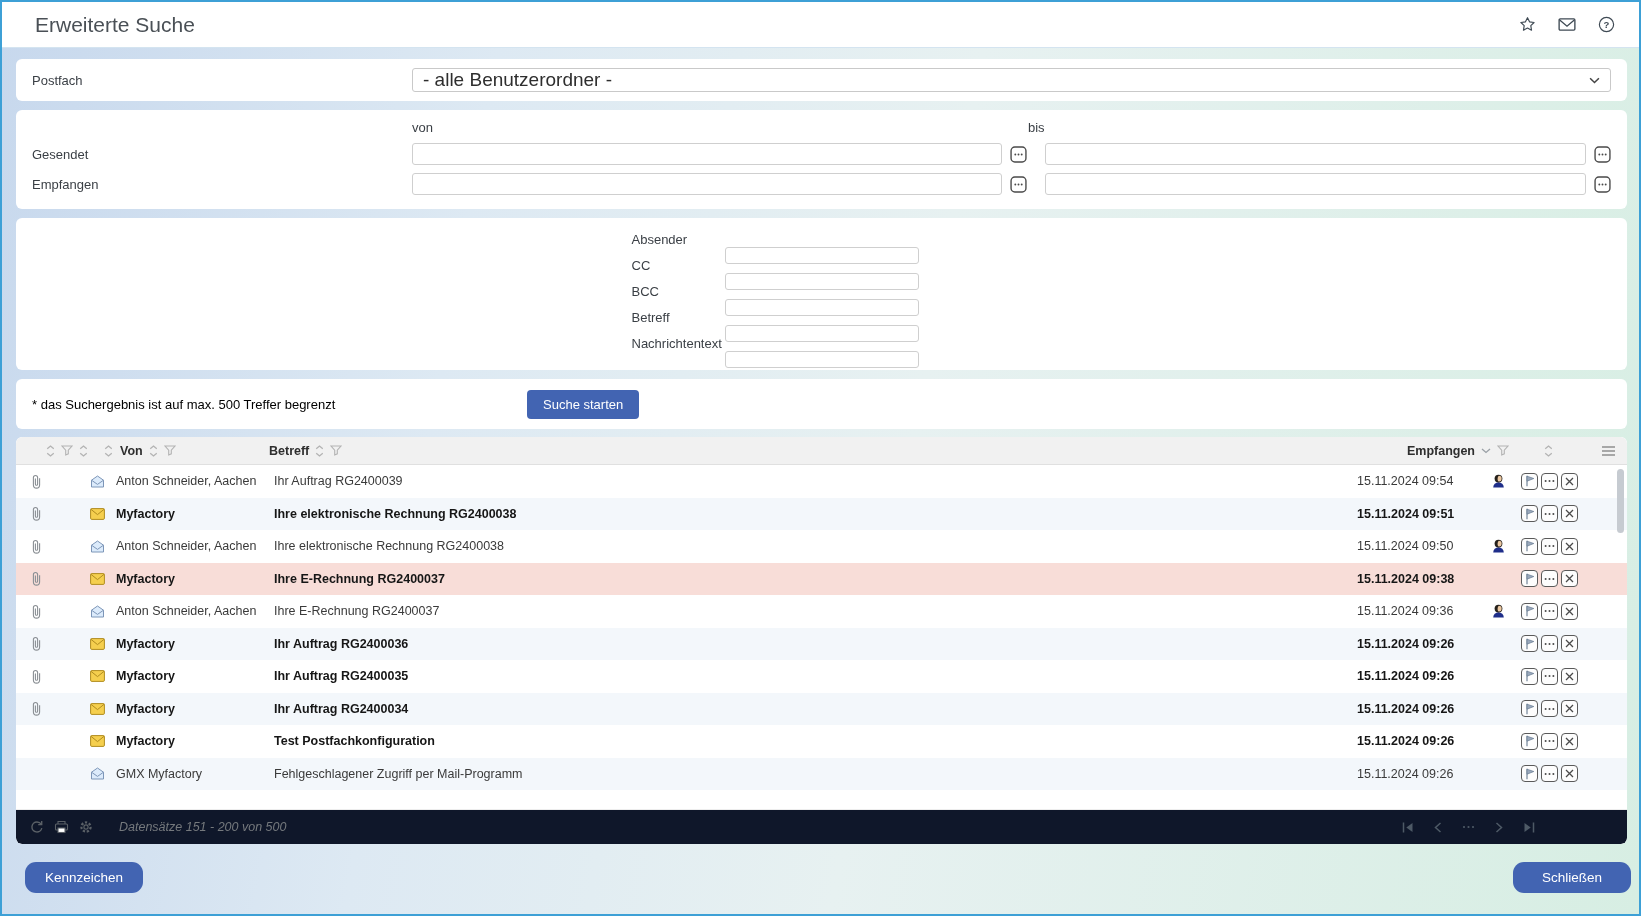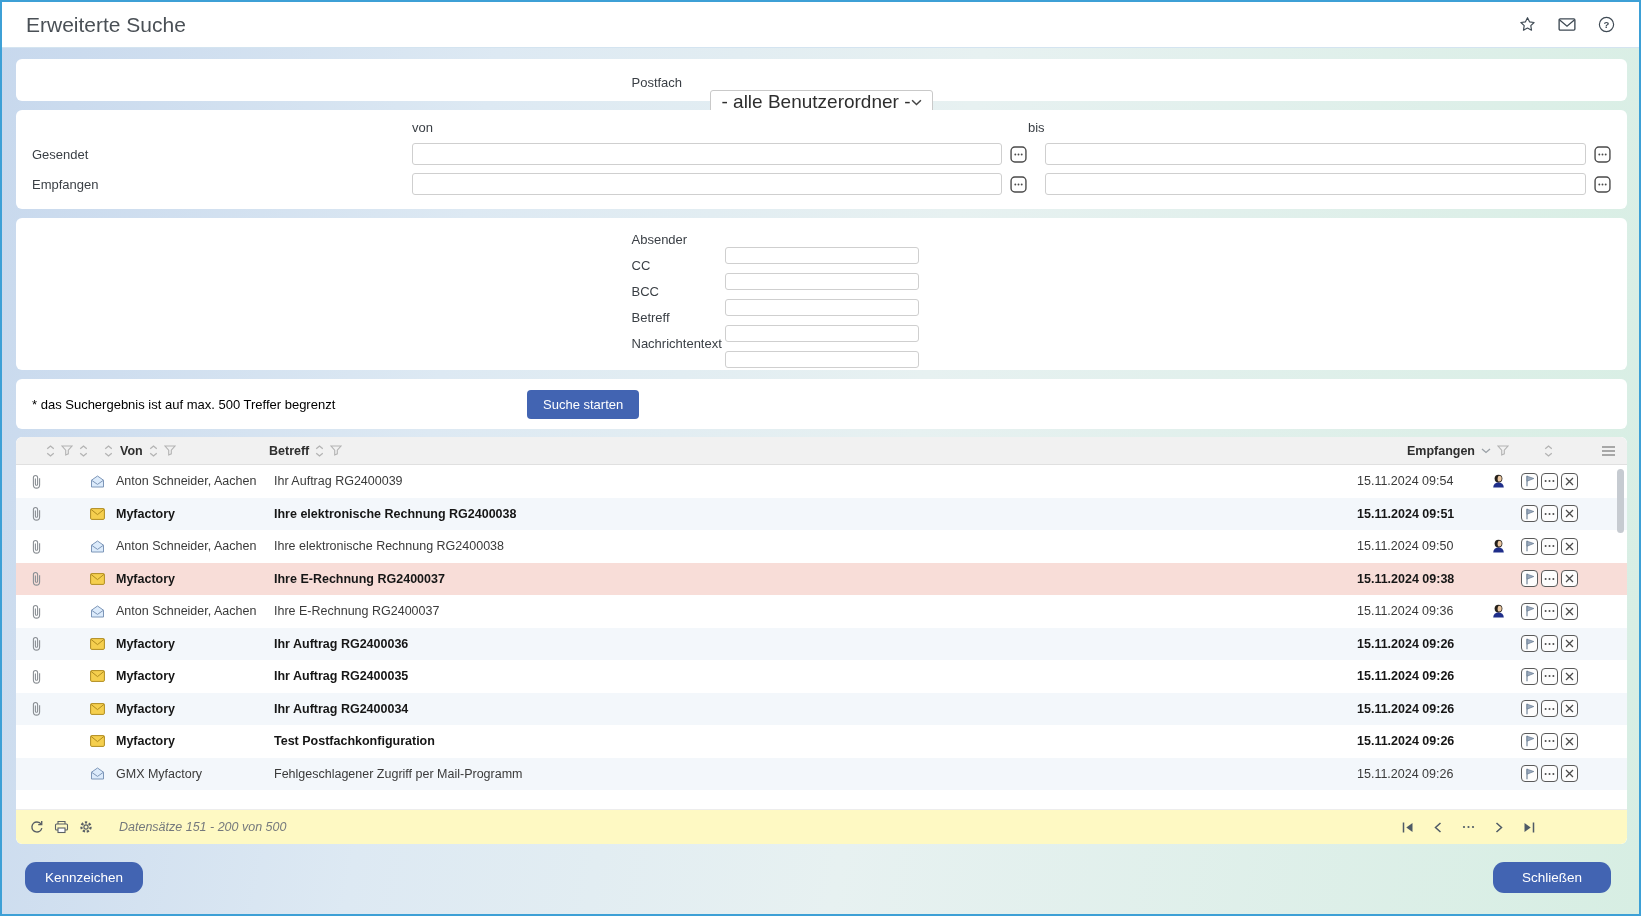--- a/index.html
+++ b/index.html
@@ -4,30 +4,30 @@
 <style>
   * { box-sizing: border-box; margin: 0; padding: 0; }
   html,body { width:1641px; height:916px; }
   body { font-family:"Liberation Sans", sans-serif; }
 
   .page { width:1641px; height:916px; border:2px solid #3da0d6; display:flex; flex-direction:column;
           background:linear-gradient(100deg,#c7d8ed 0%,#dde9f3 28%,#e7f1f1 55%,#d7eee3 100%); }
 
   
   .titlebar { height:46px; flex:none; background:#fff; display:flex; align-items:center;
-              padding:0 24px 0 24px; border-bottom:1px solid #d4e4f0; }
+              padding:0 24px 0 33px; border-bottom:1px solid #d4e4f0; }
   .title { font-size:21px; color:#4a5056; }
   .titlebar-icons { margin-left:auto; display:flex; align-items:center; gap:22px; }
   .tb-icon { cursor:pointer; display:flex; }
 
   
   .content { flex:1; min-height:0; padding:11px 12px 0 14px; display:flex; flex-direction:column; }
   .panel { background:#fff; border-radius:6px; flex:none; }
 
-  .panel-postfach { height:42px; margin-bottom:9px; display:flex; align-items:center; padding:16px 16px;flex-direction:column; }
+  .panel-postfach { height:42px; margin-bottom:9px; display:flex; align-items:center; padding:16px 16px; }
   .form-label { width:380px; flex:none; font-size:13px; color:#3a3f45; }
   .selectbox { flex:1; height:24px; border:1px solid #c9c9c9; border-radius:3px; background:#fff;
                display:flex; align-items:center; justify-content:space-between; padding:0 10px;
                font-size:19px; color:#2e2e2e; cursor:pointer; }
 
   .panel-dates { margin-bottom:9px; padding:10px 16px 14px; }
   .range-header { display:flex; font-size:13px; color:#3a3f45; }
   .rh-spacer { width:380px; flex:none; }
   .rh-von { width:616px; flex:none; }
   .date-row { display:flex; align-items:center; margin-top:8px; }
@@ -74,29 +74,29 @@
   .c-subj { flex:1; margin-left:8px; white-space:nowrap; overflow:hidden; }
   .c-date { width:118px; flex:none; text-align:left; }
   .c-avatar { width:46px; flex:none; display:flex; justify-content:center; }
   .c-actions { width:66px; flex:none; display:flex; gap:3px; margin-right:40px; }
   .rowbtn { width:17px; height:17px; border:1.4px solid #5a5a5a; border-radius:4px; background:#fdfdfd;
             display:flex; align-items:center; justify-content:center; padding:0; cursor:pointer; }
 
   .vscroll-thumb { position:absolute; right:3px; top:32px; width:7px; height:64px; border-radius:4px;
                    background:#c6cbd1; cursor:pointer; }
 
-  .tfoot { height:27px; flex:none; background:#fef9c3; border-top:1px solid #ededed; border-radius:0 0 6px 6px;
+  .tfoot { height:27px; flex:none; background:#0f172a; border-top:1px solid #ededed; border-radius:0 0 6px 6px;
            display:flex; align-items:center; padding:17px 14px; }
   .foot-icons { display:flex; align-items:center; gap:10px; }
   .records-info { margin-left:26px; font-size:12.5px; font-style:italic; color:#75797d; }
   .pager { margin-left:auto; margin-right:78px; display:flex; align-items:center; gap:20px; }
 
   
   .bottom-bar { height:70px; flex:none; display:flex; align-items:center; justify-content:space-between;
-                padding:0 28px 4px 23px; }
+                padding:0 8px 4px 23px; }
   .btn-dialog { background:#4264b2; color:#fff; border:none; border-radius:11px; font-family:"Liberation Sans",sans-serif;
                 font-size:13.5px; padding:8px 10px; min-width:118px; cursor:pointer; }
 </style>
 </head>
 <body>
 
 <div class="page">
 
   <div class="titlebar">
     <span class="title">Erweiterte Suche</span>

